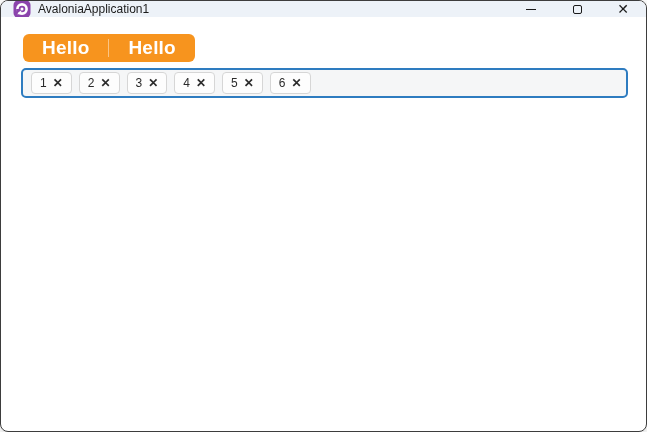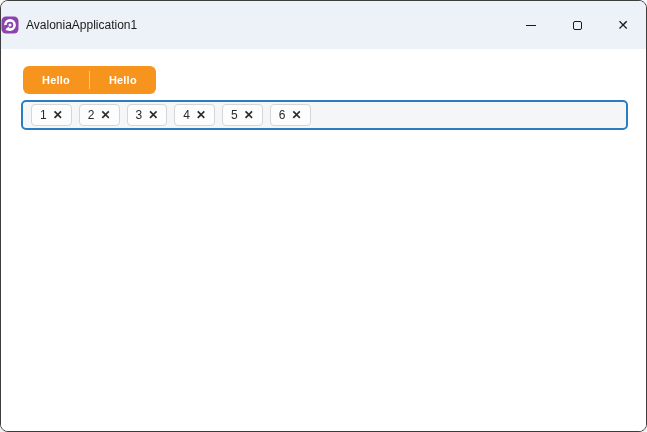--- a/index.html
+++ b/index.html
@@ -14,22 +14,23 @@
     background: #ffffff;
     border: 1px solid #3d3d3d;
     border-radius: 8px;
     overflow: hidden;
     box-shadow: 0 2px 10px rgba(0,0,0,0.18);
   }
   
   .titlebar {
     display: flex;
     align-items: center;
-    height: 48px;
+    height: 16px;
     background: #edf2f8;
+    padding-left: 12px;
     user-select: none;
   }
   .app-icon {
     width: 18px; height: 18px;
     flex: 0 0 auto;
     margin-right: 7px;
   }
   .title-text {
     font-size: 12px;
     color: #1b1b1b;
@@ -81,21 +82,21 @@
     height: 28px;
     background: #f7941e;
     border-radius: 6px;
     overflow: hidden;
   }
   .tab-item {
     display: flex;
     align-items: center;
     padding: 1px 19px;
     color: #ffffff;
-    font-size: 11px;
+    font-size: 19px;
     font-weight: 700;
     cursor: default;
     letter-spacing: 0.2px;
   }
   .tab-divider {
     width: 1px;
     margin: 5px 0;
     background: rgba(255,255,255,0.45);
   }
   

